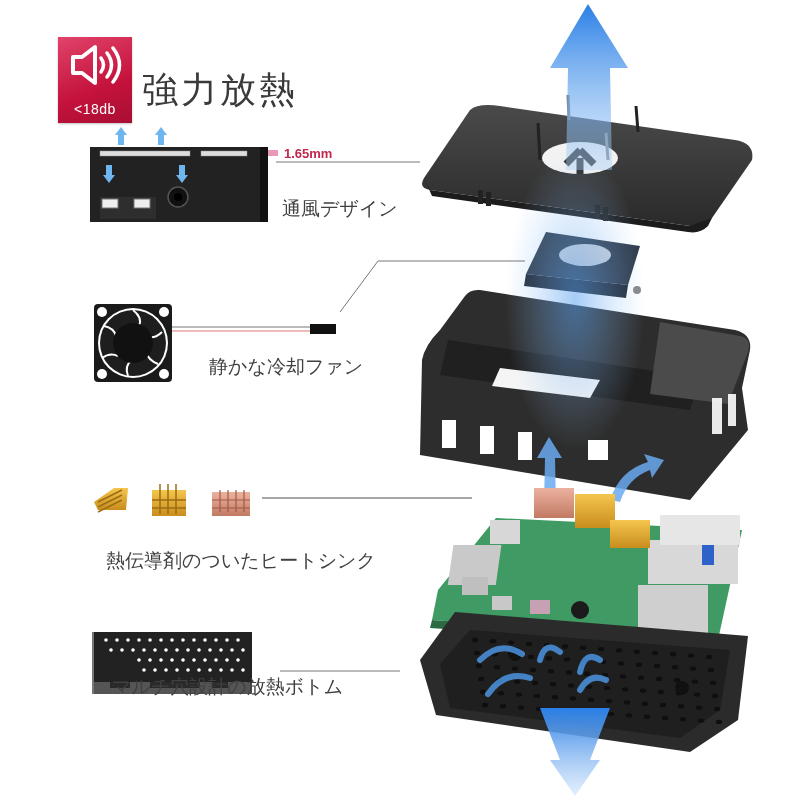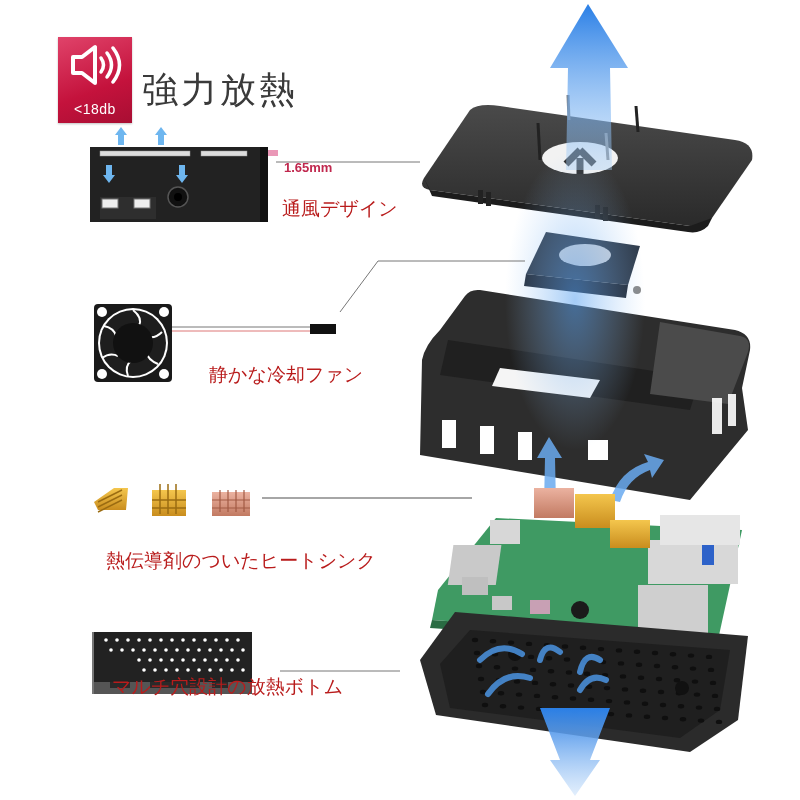--- a/index.html
+++ b/index.html
@@ -9,23 +9,23 @@
 
   
   .badge { left:58px; top:37px; width:74px; height:86px; border-radius:0;
            background:linear-gradient(160deg,#e0436a 0%,#c4123c 60%,#a80e33 100%);
            box-shadow:0 1px 2px rgba(0,0,0,.25); }
   .badge svg { position:absolute; left:9px; top:6px; }
   .badge .db { position:absolute; left:0; right:0; bottom:6px; text-align:center;
                color:#fff; font-size:14px; font-family:"Liberation Sans", sans-serif; letter-spacing:0.5px; }
   .title { left:142px; top:46px; font-size:36px; color:#3a3a3a; letter-spacing:3px; font-weight:normal;margin-top:20px; }
 
-  .label { font-size:19px; color:#b91c1c; white-space:nowrap; }
-
-  .dim { left:284px; top:146px; font-size:13px; color:#c0284e; font-family:"Liberation Sans", sans-serif; font-weight:bold;margin-top:14px; }
+  .label { font-size:19px; color:#404040; white-space:nowrap; }
+
+  .dim { left:284px; top:146px; font-size:13px; color:#c0284e; font-family:"Liberation Sans", sans-serif; font-weight:bold; }
 </style>
 </head>
 <body>
 
 <div class="abs badge">
   <svg width="56" height="44" viewBox="0 0 56 44">
     <path d="M6 14 h9 l13 -10 v36 l-13 -10 h-9 z" fill="none" stroke="#fff" stroke-width="4" stroke-linejoin="round"></path>
     <path d="M34 15 q5 7 0 14" fill="none" stroke="#fff" stroke-width="3.5" stroke-linecap="round"></path>
     <path d="M40 10 q9 12 0 24" fill="none" stroke="#fff" stroke-width="3.5" stroke-linecap="round"></path>
     <path d="M46 5 q13 17 0 34" fill="none" stroke="#fff" stroke-width="3.5" stroke-linecap="round"></path>
@@ -265,21 +265,21 @@
     <path d="M66 62 q-10 -4 -12 -12"></path>
       <path d="M36 74 q-4 -10 4 -16"></path>
     <path d="M10 56 q8 -6 16 -2"></path>
       <path d="M12 24 q10 2 12 10"></path>
   </g>
   <circle cx="41" cy="41" r="20" fill="#111"></circle>
   <line x1="80" y1="25" x2="218" y2="25" stroke="#777" stroke-width="1"></line>
   <line x1="80" y1="29" x2="218" y2="29" stroke="#d77" stroke-width="1"></line>
   <rect x="218" y="22" width="26" height="10" fill="#111"></rect>
 </svg>
-<div class="abs label" style="left:209px;top:362px">静かな冷却ファン</div>
+<div class="abs label" style="left:209px;top:354px">静かな冷却ファン</div>
 
 <svg class="abs" style="left:92px;top:480px" width="170" height="42">
   <g>
     <path d="M2 22 l20 -14 h14 l-2 22 h-28 z" fill="url(#gGold)"></path>
     <g stroke="#9b6c12" stroke-width="1.5">
         <line x1="6" y1="22" x2="30" y2="10"></line>
         <line x1="6" y1="27" x2="30" y2="15"></line>
         <line x1="6" y1="32" x2="30" y2="20"></line>
       </g>
   </g>

